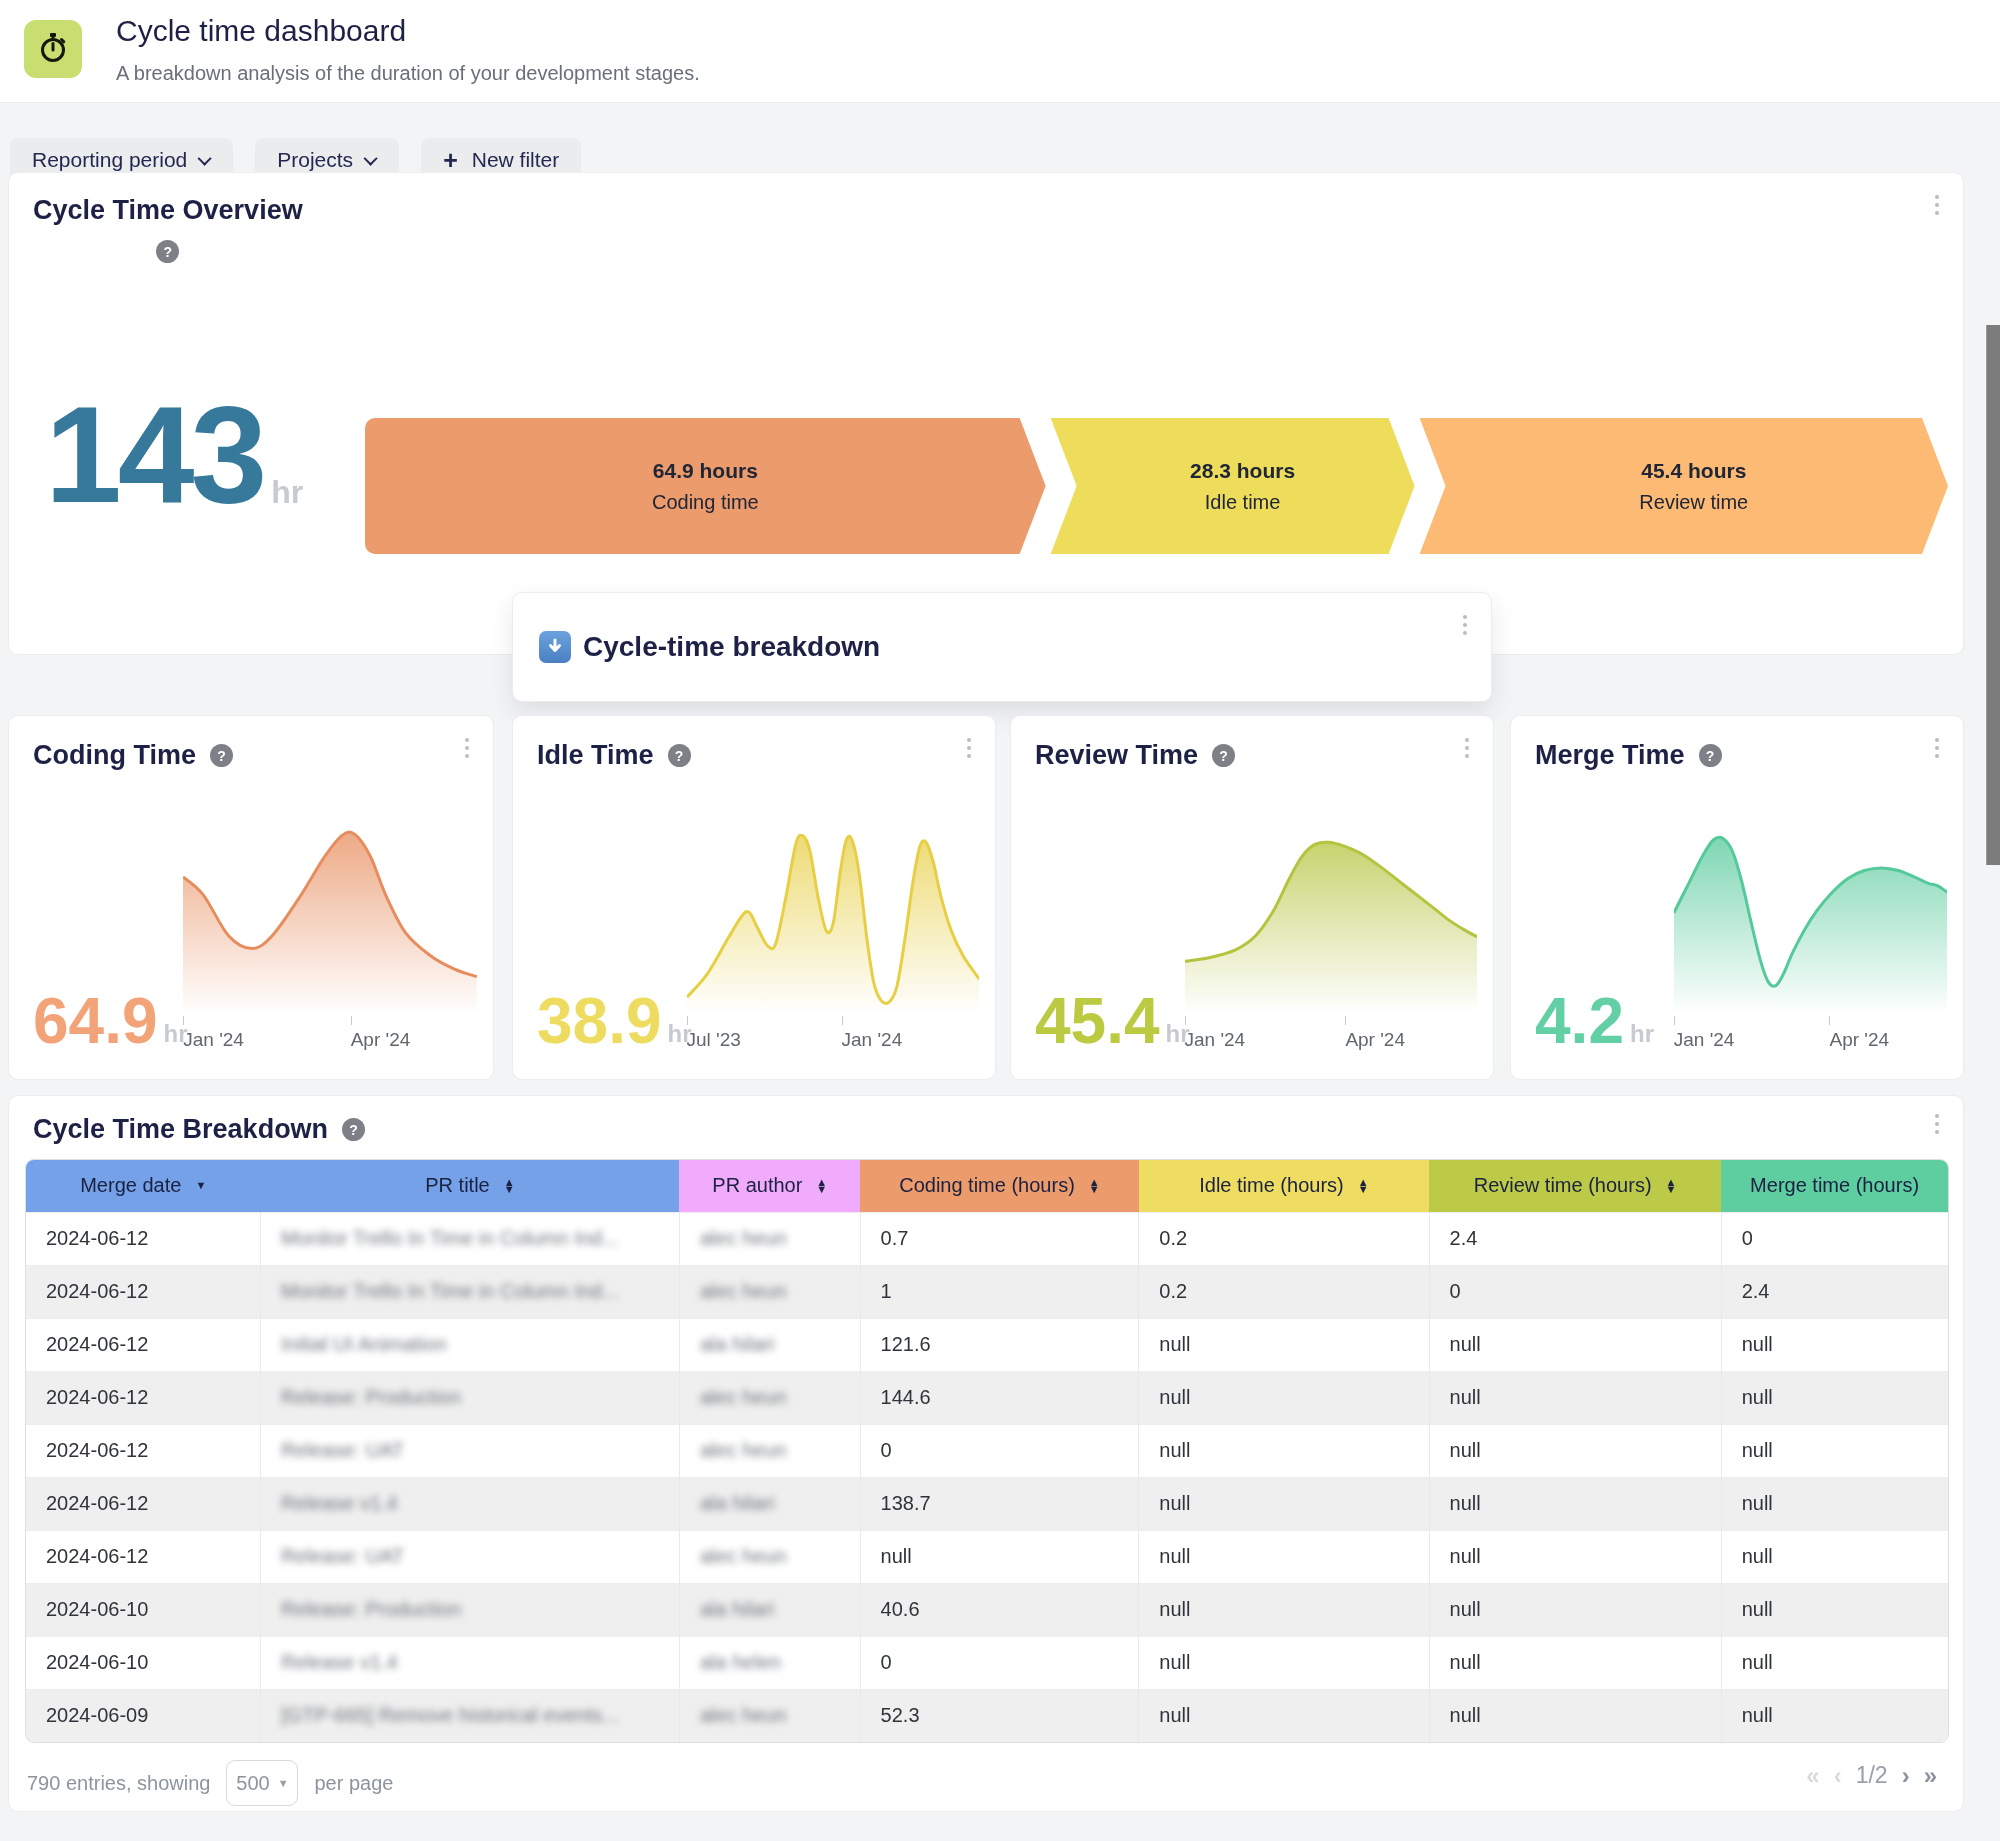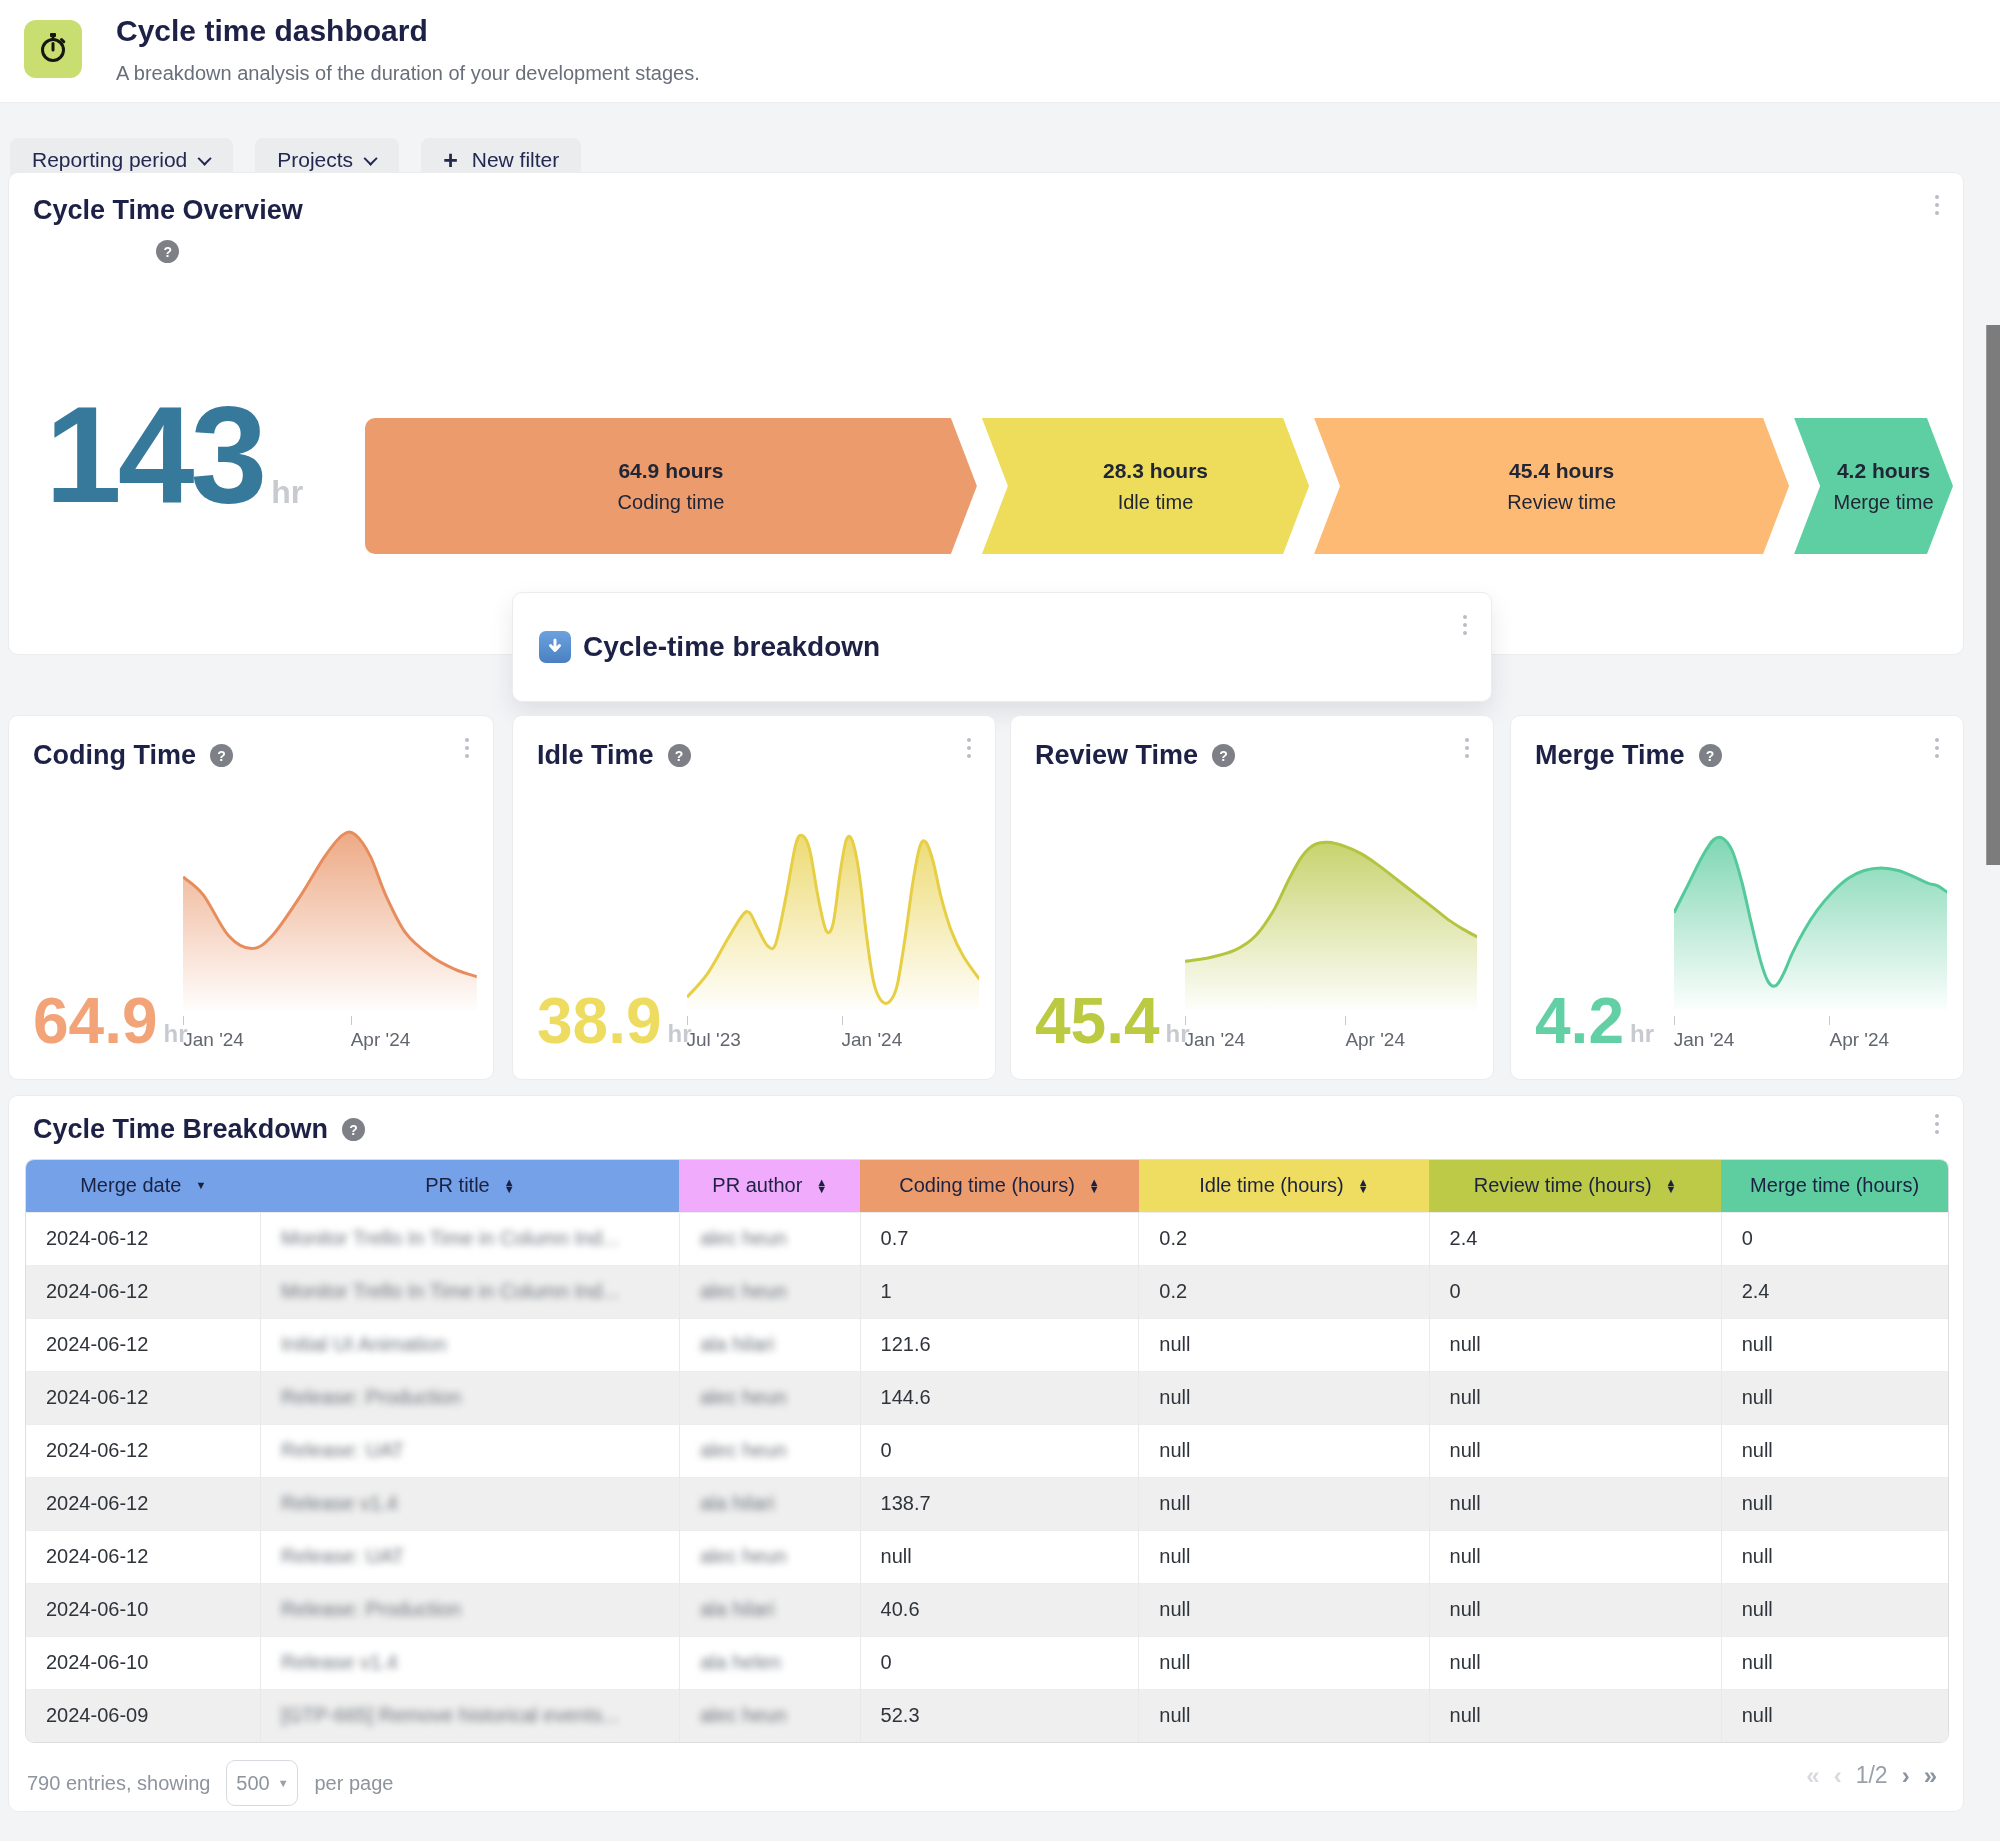--- a/index.html
+++ b/index.html
@@ -16,21 +16,21 @@
     position:absolute; top:0; left:0; width:2000px; height:103px;
     background:#ffffff; border-bottom:1px solid #ececef;
   }
   .logo-tile {
     position:absolute; left:24px; top:20px; width:58px; height:58px;
     background:#c9de70; border-radius:12px;
     display:flex; align-items:center; justify-content:center;
   }
   .page-title {
     position:absolute; left:116px; top:14px;
-    font-size:30px; font-weight:bold; color:#1d2146;
+    font-size:30px; font-weight:normal; color:#1d2146;
   }
   .page-subtitle {
     position:absolute; left:116px; top:62px;
     font-size:20px; color:#696f7a;
   }
   
   .filter-bar { position:absolute; left:10px; top:138px; height:44px; display:flex; gap:22px; }
   .filter-btn {
     height:44px; padding:0 22px; background:#ebecee; border-radius:8px;
     display:flex; align-items:center; gap:14px;
@@ -187,24 +187,20 @@
         <div class="hours">64.9 hours</div>
         <div class="stage">Coding time</div>
       </div>
       <div class="funnel-seg" style="background: rgb(237, 221, 91); flex: 20.8 0 0px; margin-right: 5px; clip-path: polygon(0px 0px, calc(100% - 26px) 0px, 100% 50%, calc(100% - 26px) 100%, 0px 100%, 26px 50%);">
         <div class="hours" style="padding-left: 20px;">28.3 hours</div>
         <div class="stage" style="padding-left: 20px;">Idle time</div>
       </div>
       <div class="funnel-seg" style="background: #fdba74; flex: 30.2 0 0px; margin-right: 5px; clip-path: polygon(0px 0px, calc(100% - 26px) 0px, 100% 50%, calc(100% - 26px) 100%, 0px 100%, 26px 50%);">
         <div class="hours" style="padding-left: 20px;">45.4 hours</div>
         <div class="stage" style="padding-left: 20px;">Review time</div>
-      </div>
-      <div class="funnel-seg" style="background: rgb(94, 207, 162); flex: 10.1 0 0px; margin-right: 0px; clip-path: polygon(0px 0px, calc(100% - 26px) 0px, 100% 50%, calc(100% - 26px) 100%, 0px 100%, 26px 50%);">
-        <div class="hours" style="padding-left: 20px;">4.2 hours</div>
-        <div class="stage" style="padding-left: 20px;">Merge time</div>
       </div>
     </div>
 </div>
 
 <div class="card" id="breakdown-card">
   <span class="emoji-down">
     <svg width="18" height="18" viewBox="0 0 18 18">
       <path d="M9 2 L9 11 M4.5 7.5 L9 12.5 L13.5 7.5" fill="none" stroke="#ffffff" stroke-width="3" stroke-linecap="round" stroke-linejoin="round"></path>
     </svg>
   </span>

